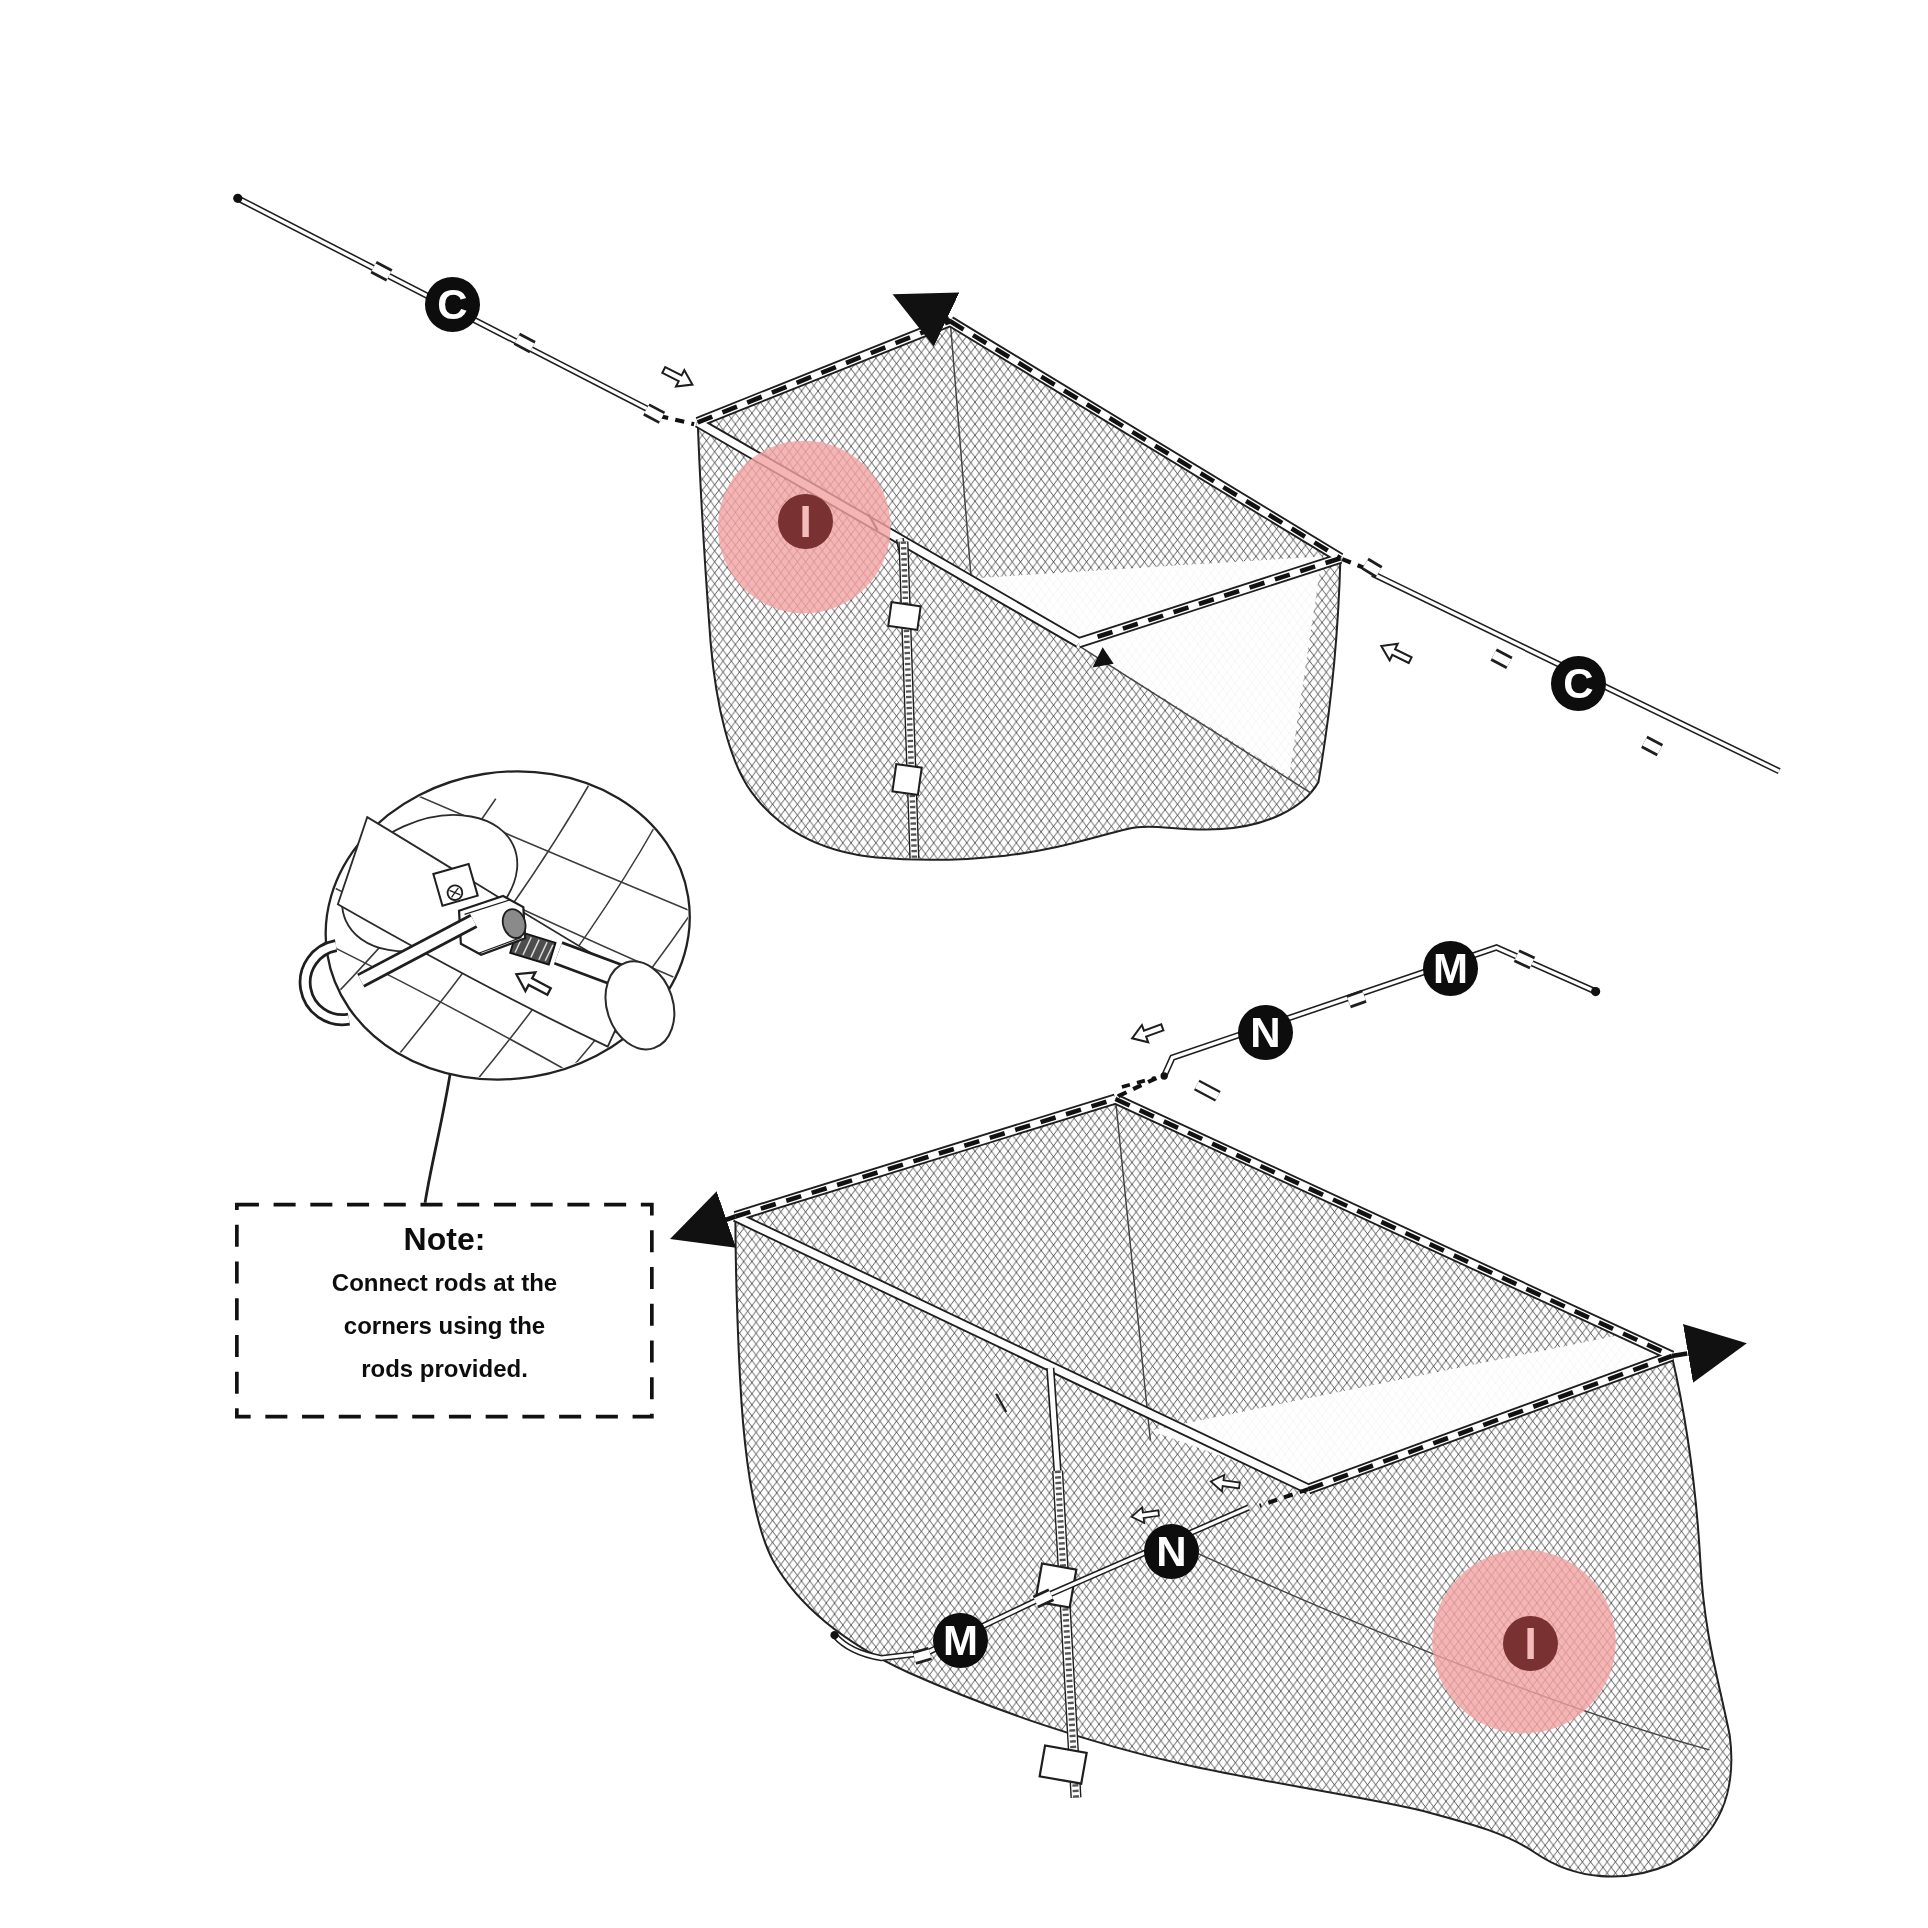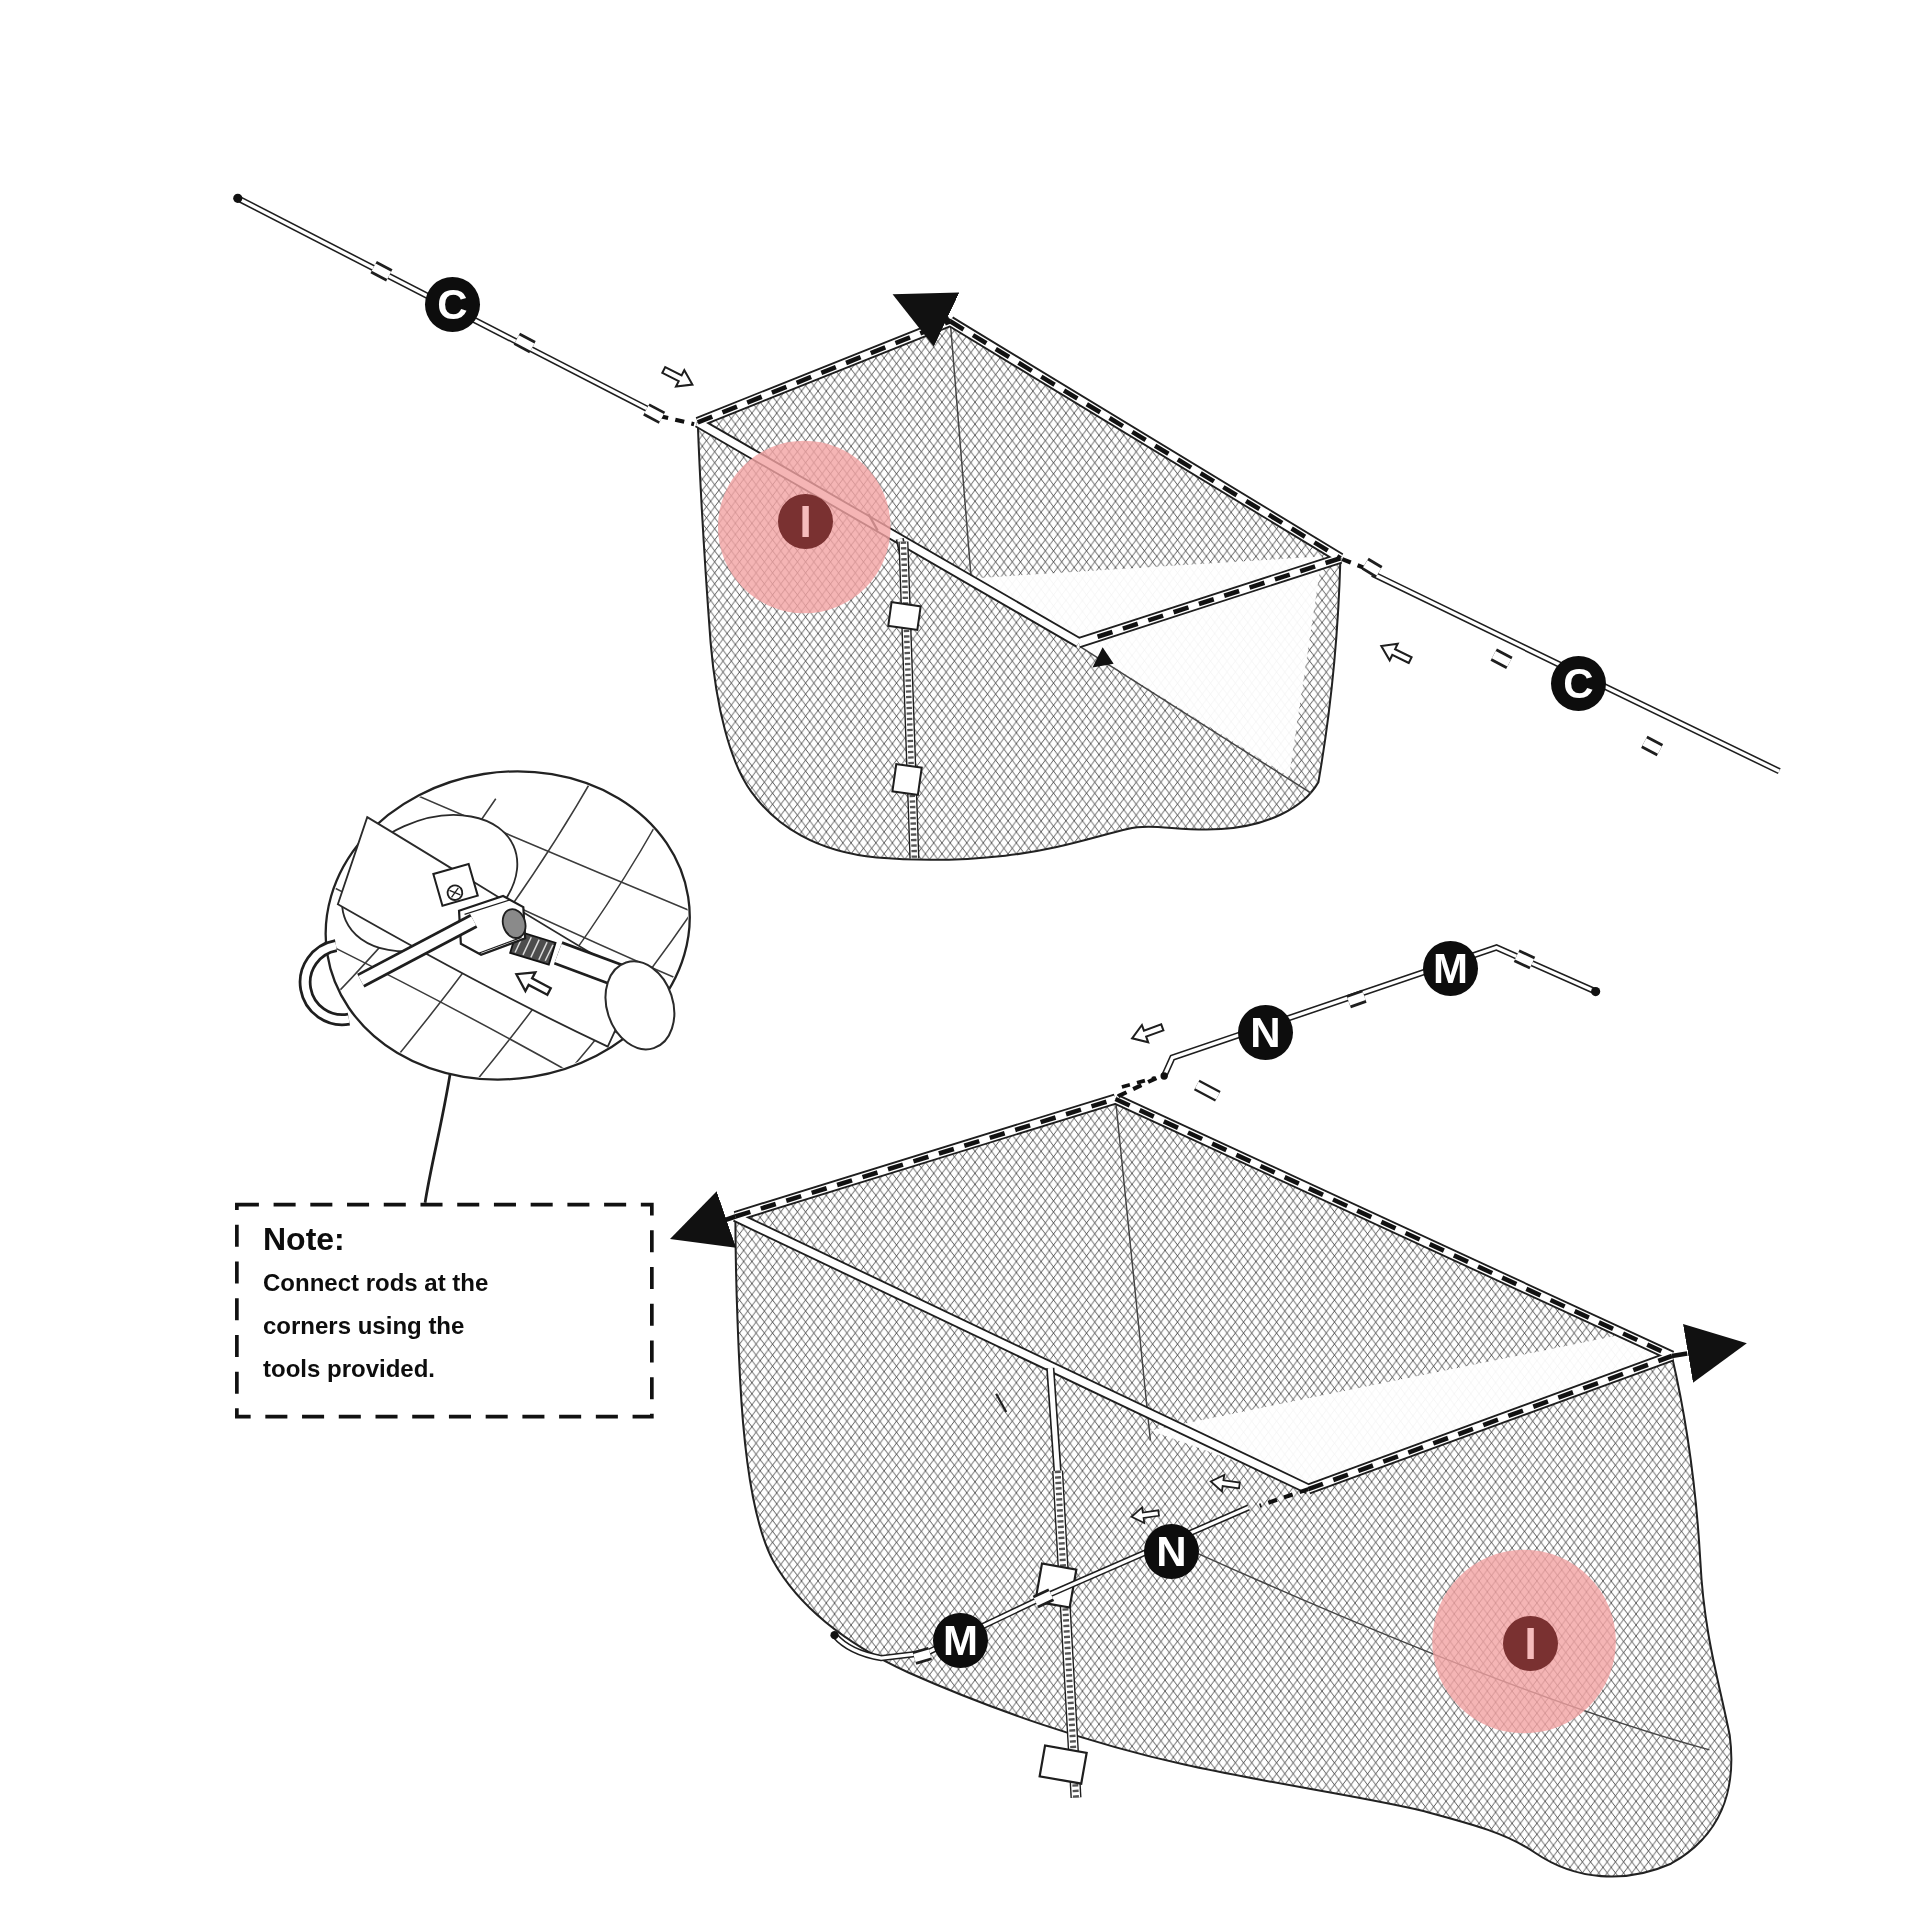--- a/index.html
+++ b/index.html
@@ -9,22 +9,22 @@
   }
   .stage svg{position:absolute;left:0;top:0;}
   .badge{
     position:absolute;width:55px;height:55px;border-radius:50%;
     background:#0d0d0d;color:#ffffff;display:flex;align-items:center;justify-content:center;
     font-weight:bold;font-size:42px;line-height:1;z-index:30;
     font-family:"Liberation Sans", sans-serif;
   }
   .badge.ibadge{background:#7a3131;color:#f6bcbc;font-size:44px;z-index:25;}
   .notebox{
-    position:absolute;left:237px;top:1205px;width:415px;height:212px;z-index:20;
-    box-sizing:border-box;padding:13px 0 0 26px;color:#0d0d0d;
+    position:absolute;left:224px;top:1205px;width:415px;height:212px;z-index:20;
+    box-sizing:border-box;padding:13px 0 0 26px;color:#0d0d0d;text-align:center;
   }
   .notebox .nb-title{font-weight:bold;font-size:32px;line-height:43px;}
   .notebox .nb-line{font-weight:bold;font-size:24px;line-height:43px;}
 </style>
 </head>
 <body>
 
 <div class="stage">
 
 <svg width="1928" height="1928" viewBox="0 0 2100 2100">
@@ -259,21 +259,21 @@
 
   <g>
     <rect x="258" y="1312" width="452" height="231" fill="#ffffff" stroke="#111" stroke-width="4" stroke-dasharray="24 16"></rect>
   </g>
 </svg>
 
 <div class="notebox">
   <div class="nb-title">Note:</div>
   <div class="nb-line">Connect rods at the</div>
   <div class="nb-line">corners using the</div>
-  <div class="nb-line">tools provided.</div>
+  <div class="nb-line">rods provided.</div>
 </div>
 
 <div class="badge" style="left:425px;top:277px;">C</div>
 <div class="badge" style="left:1551px;top:656px;">C</div>
 <div class="badge ibadge" style="left:778px;top:494px;">I</div>
 <div class="badge ibadge" style="left:1503px;top:1616px;">I</div>
 <div class="badge" style="left:1238px;top:1005px;">N</div>
 <div class="badge" style="left:1423px;top:941px;">M</div>
 <div class="badge" style="left:1144px;top:1524px;">N</div>
 <div class="badge" style="left:933px;top:1613px;">M</div>

